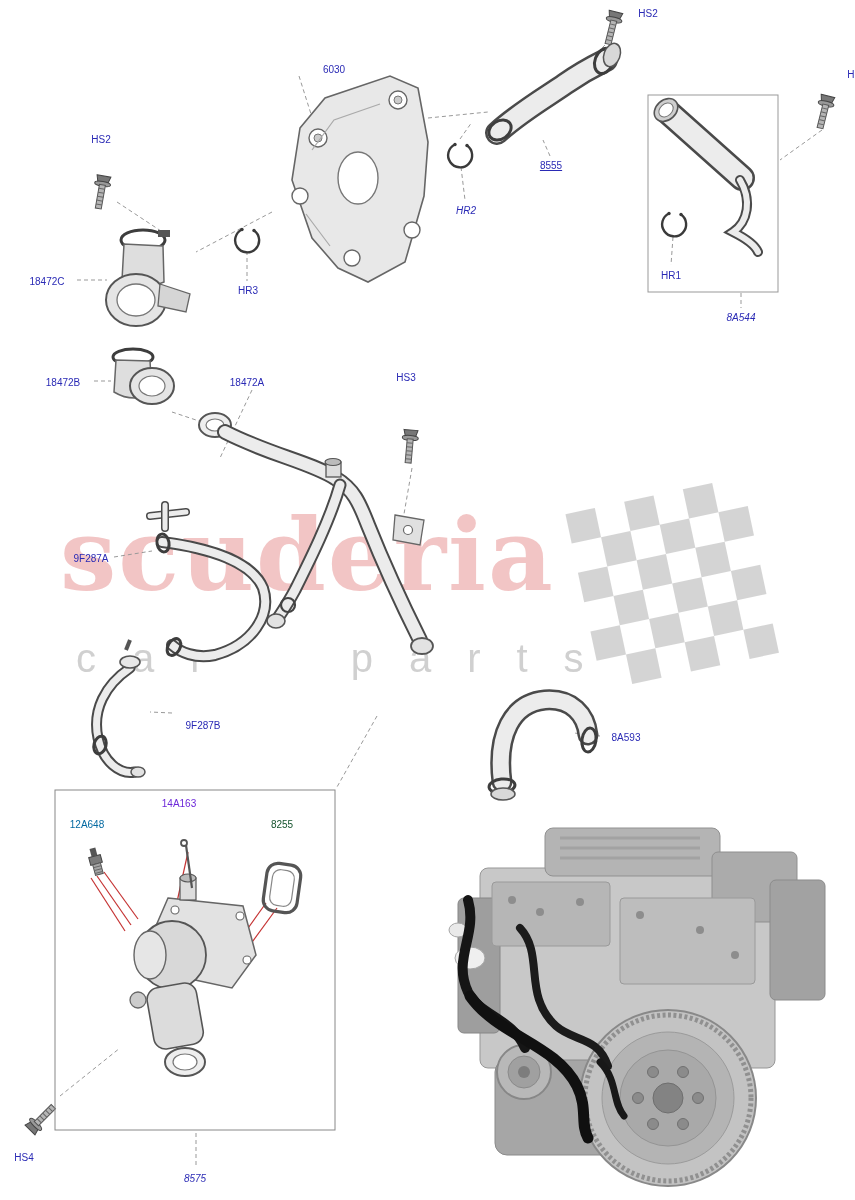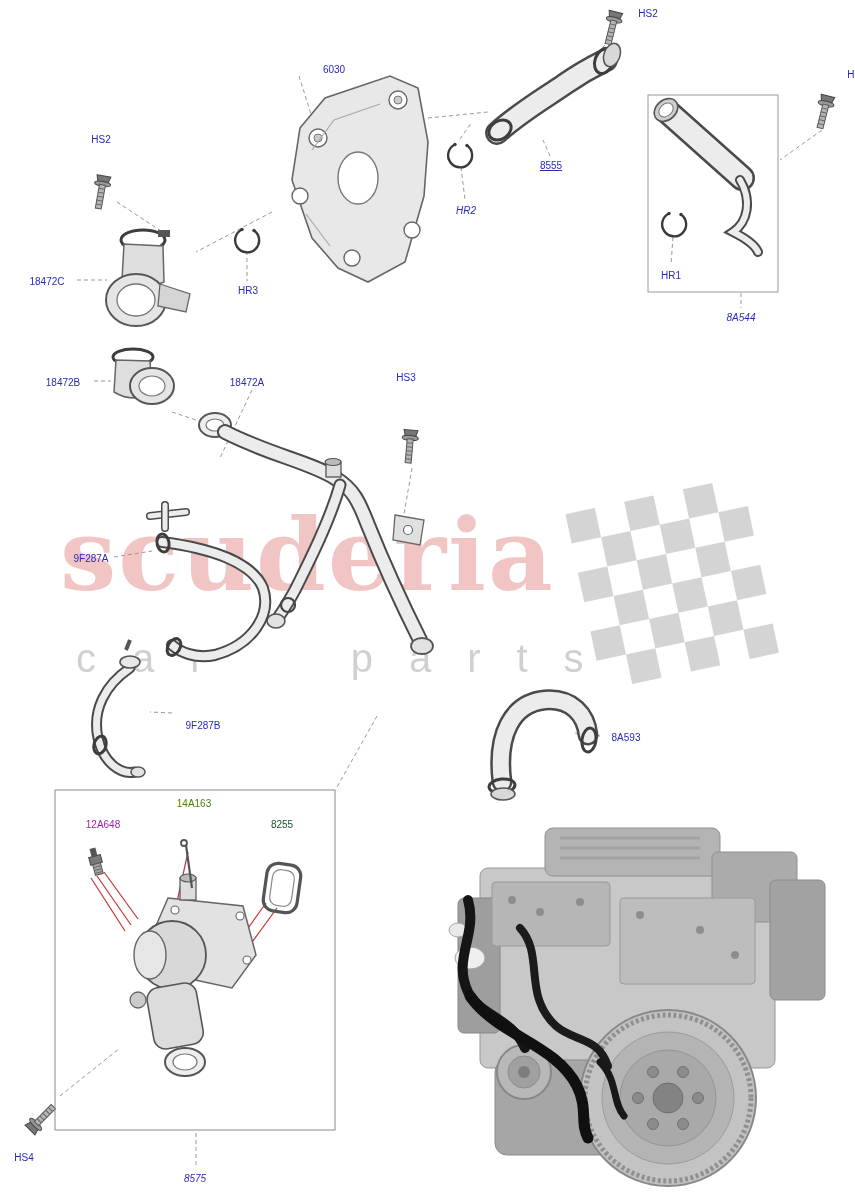--- a/index.html
+++ b/index.html
@@ -309,18 +309,18 @@
     <div class="part-label" style="left: 671px; top: 270px; color: rgb(42, 42, 181);">HR1</div>
     <div class="part-label" style="left: 741px; top: 312px; color: rgb(42, 42, 181); font-style: italic;">8A544</div>
     <div class="part-label" style="left: 47px; top: 276px; color: rgb(42, 42, 181);">18472C</div>
     <div class="part-label" style="left: 248px; top: 285px; color: rgb(42, 42, 181);">HR3</div>
     <div class="part-label" style="left: 63px; top: 377px; color: rgb(42, 42, 181);">18472B</div>
     <div class="part-label" style="left: 247px; top: 377px; color: rgb(42, 42, 181);">18472A</div>
     <div class="part-label" style="left: 406px; top: 372px; color: rgb(42, 42, 181);">HS3</div>
     <div class="part-label" style="left: 91px; top: 553px; color: rgb(42, 42, 181);">9F287A</div>
     <div class="part-label" style="left: 203px; top: 709px; color: rgb(42, 42, 181); margin-top: 11px;">9F287B</div>
     <div class="part-label" style="left: 626px; top: 732px; color: rgb(42, 42, 181);">8A593</div>
-    <div class="part-label" style="left: 103px; top: 819px; color: #a21caf;">12A648</div>
-    <div class="part-label" style="left: 194px; top: 798px; color: #4d7c0f; text-align: center;">14A163</div>
+    <div class="part-label" style="left: 87px; top: 819px; color: #0369a1;">12A648</div>
+    <div class="part-label" style="left: 179px; top: 798px; color: #6d28d9; text-align: center;">14A163</div>
     <div class="part-label" style="left: 282px; top: 819px; color: #14532d;">8255</div>
     <div class="part-label" style="left: 24px; top: 1152px; color: rgb(42, 42, 181);">HS4</div>
     <div class="part-label" style="left: 195px; top: 1173px; color: rgb(42, 42, 181); font-style: italic;">8575</div>
   </div>
 
 </body></html>

